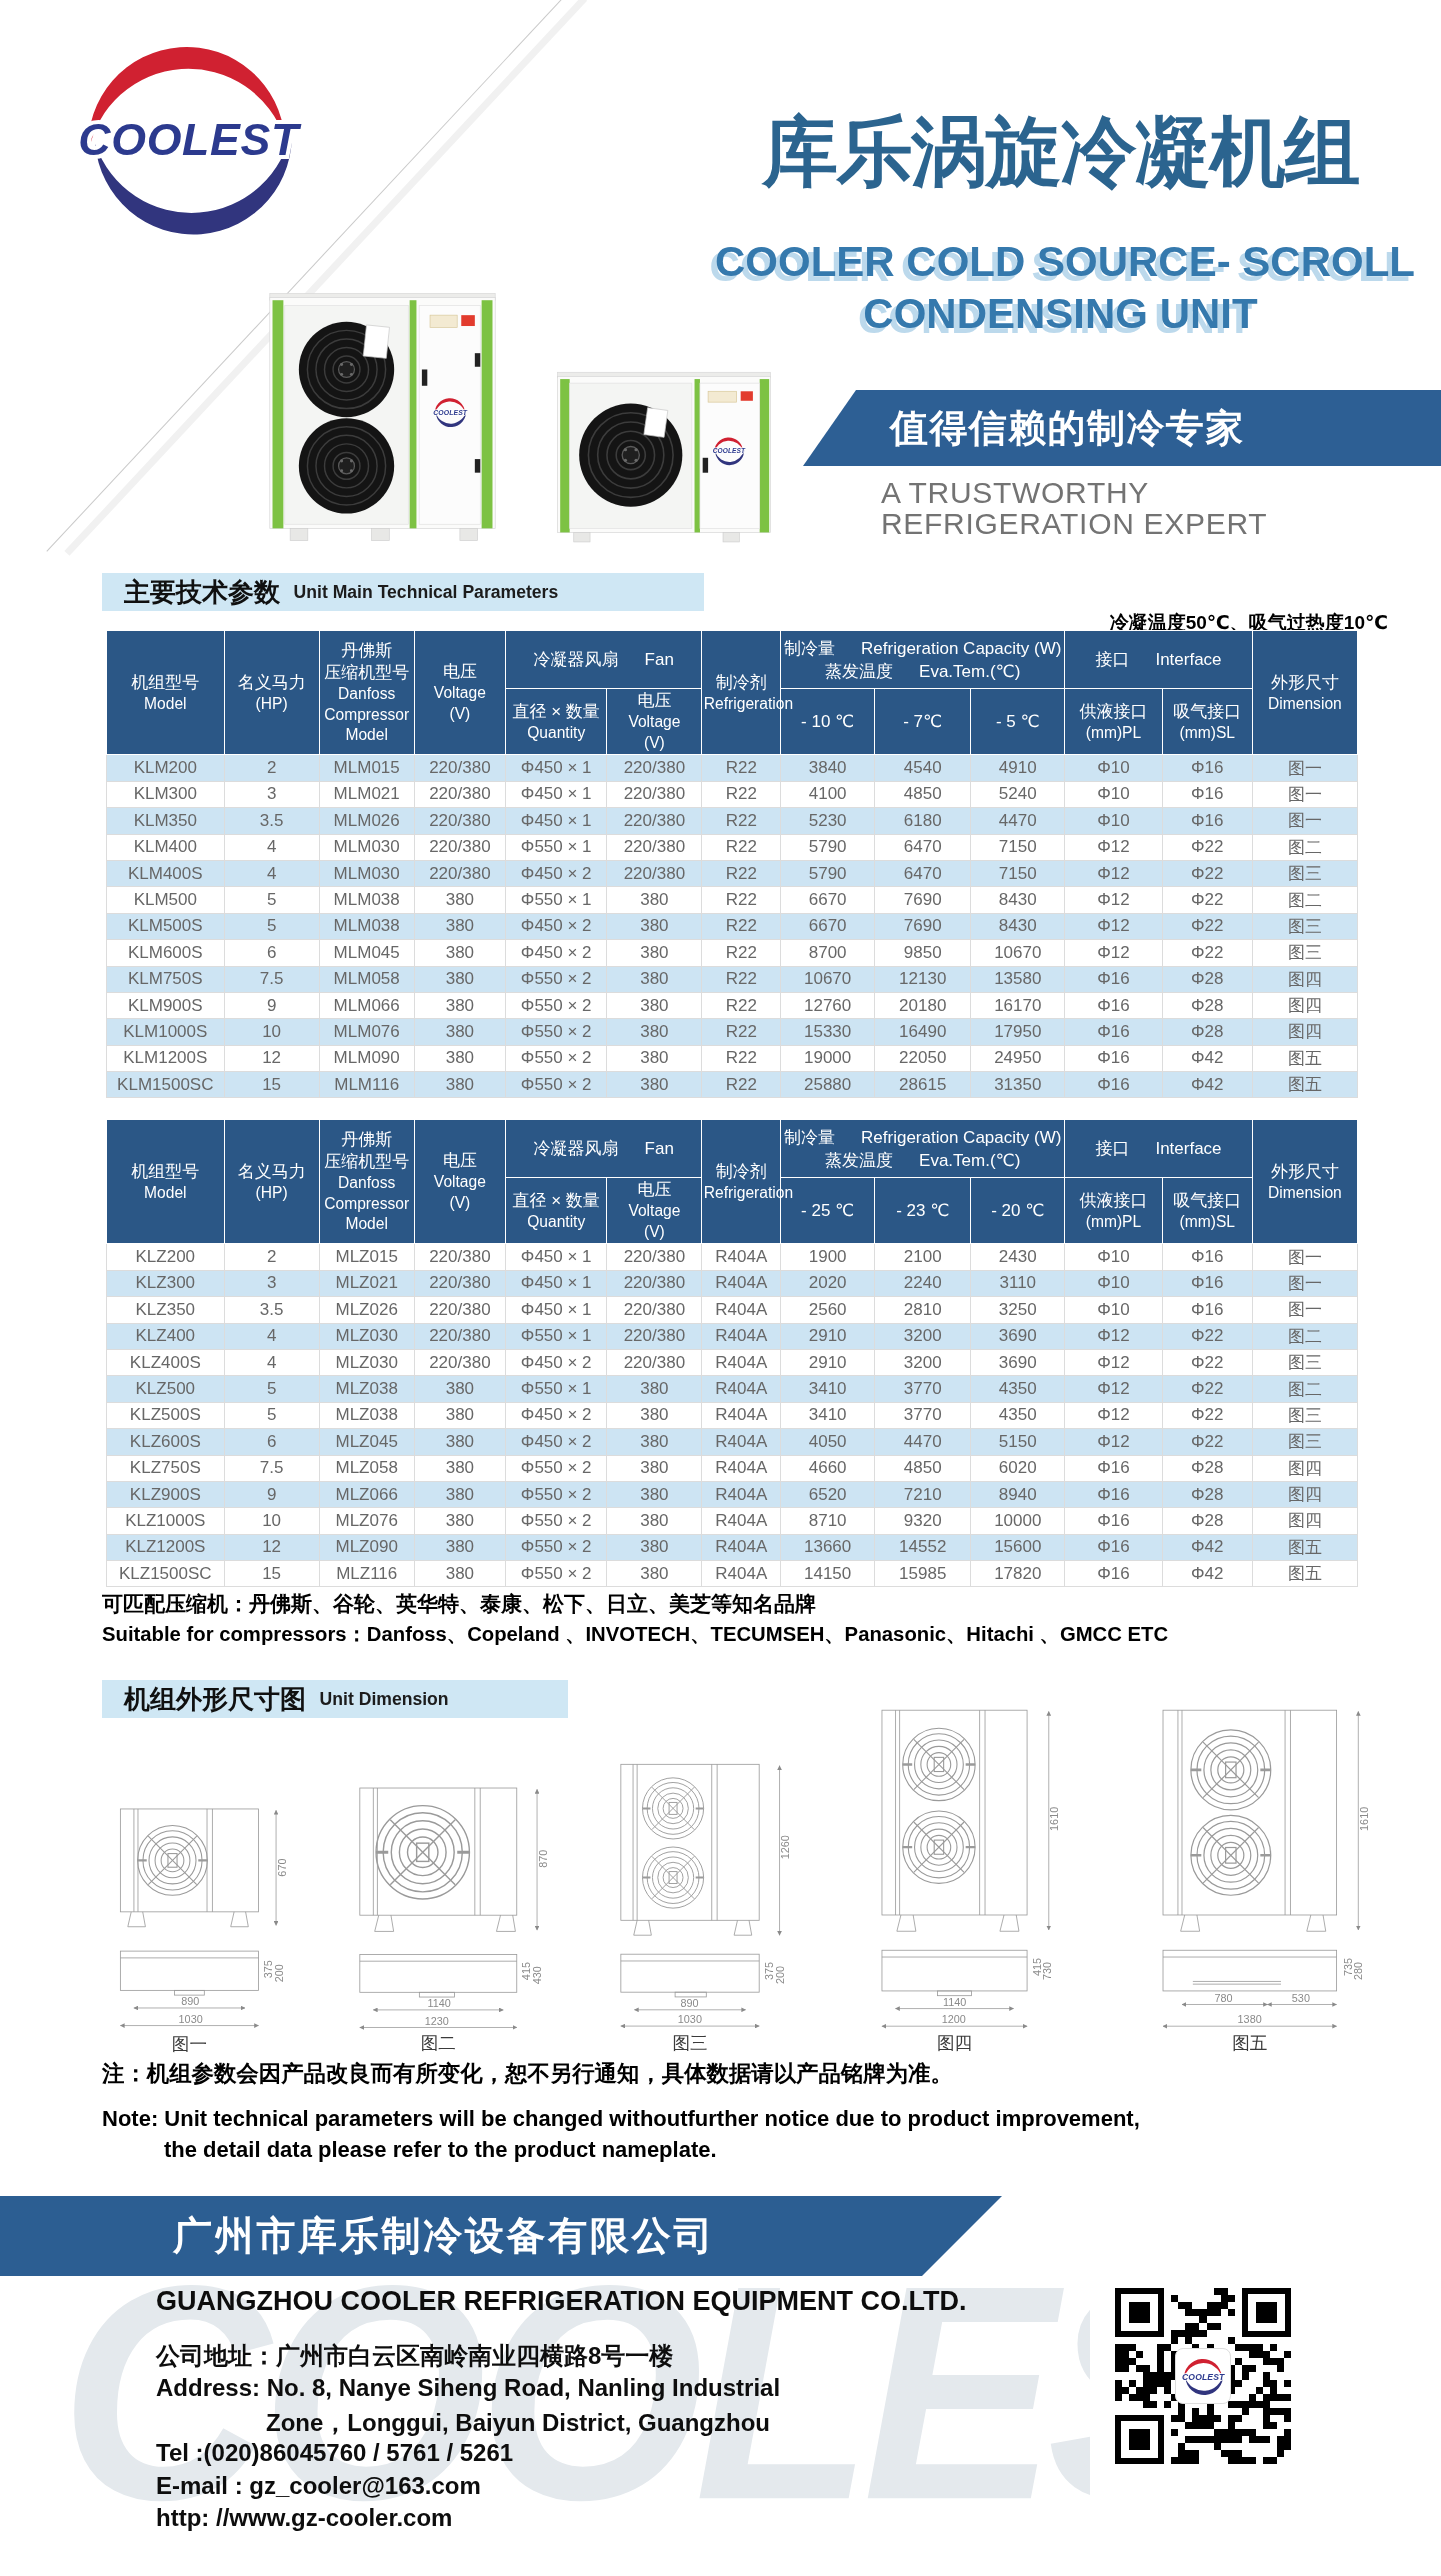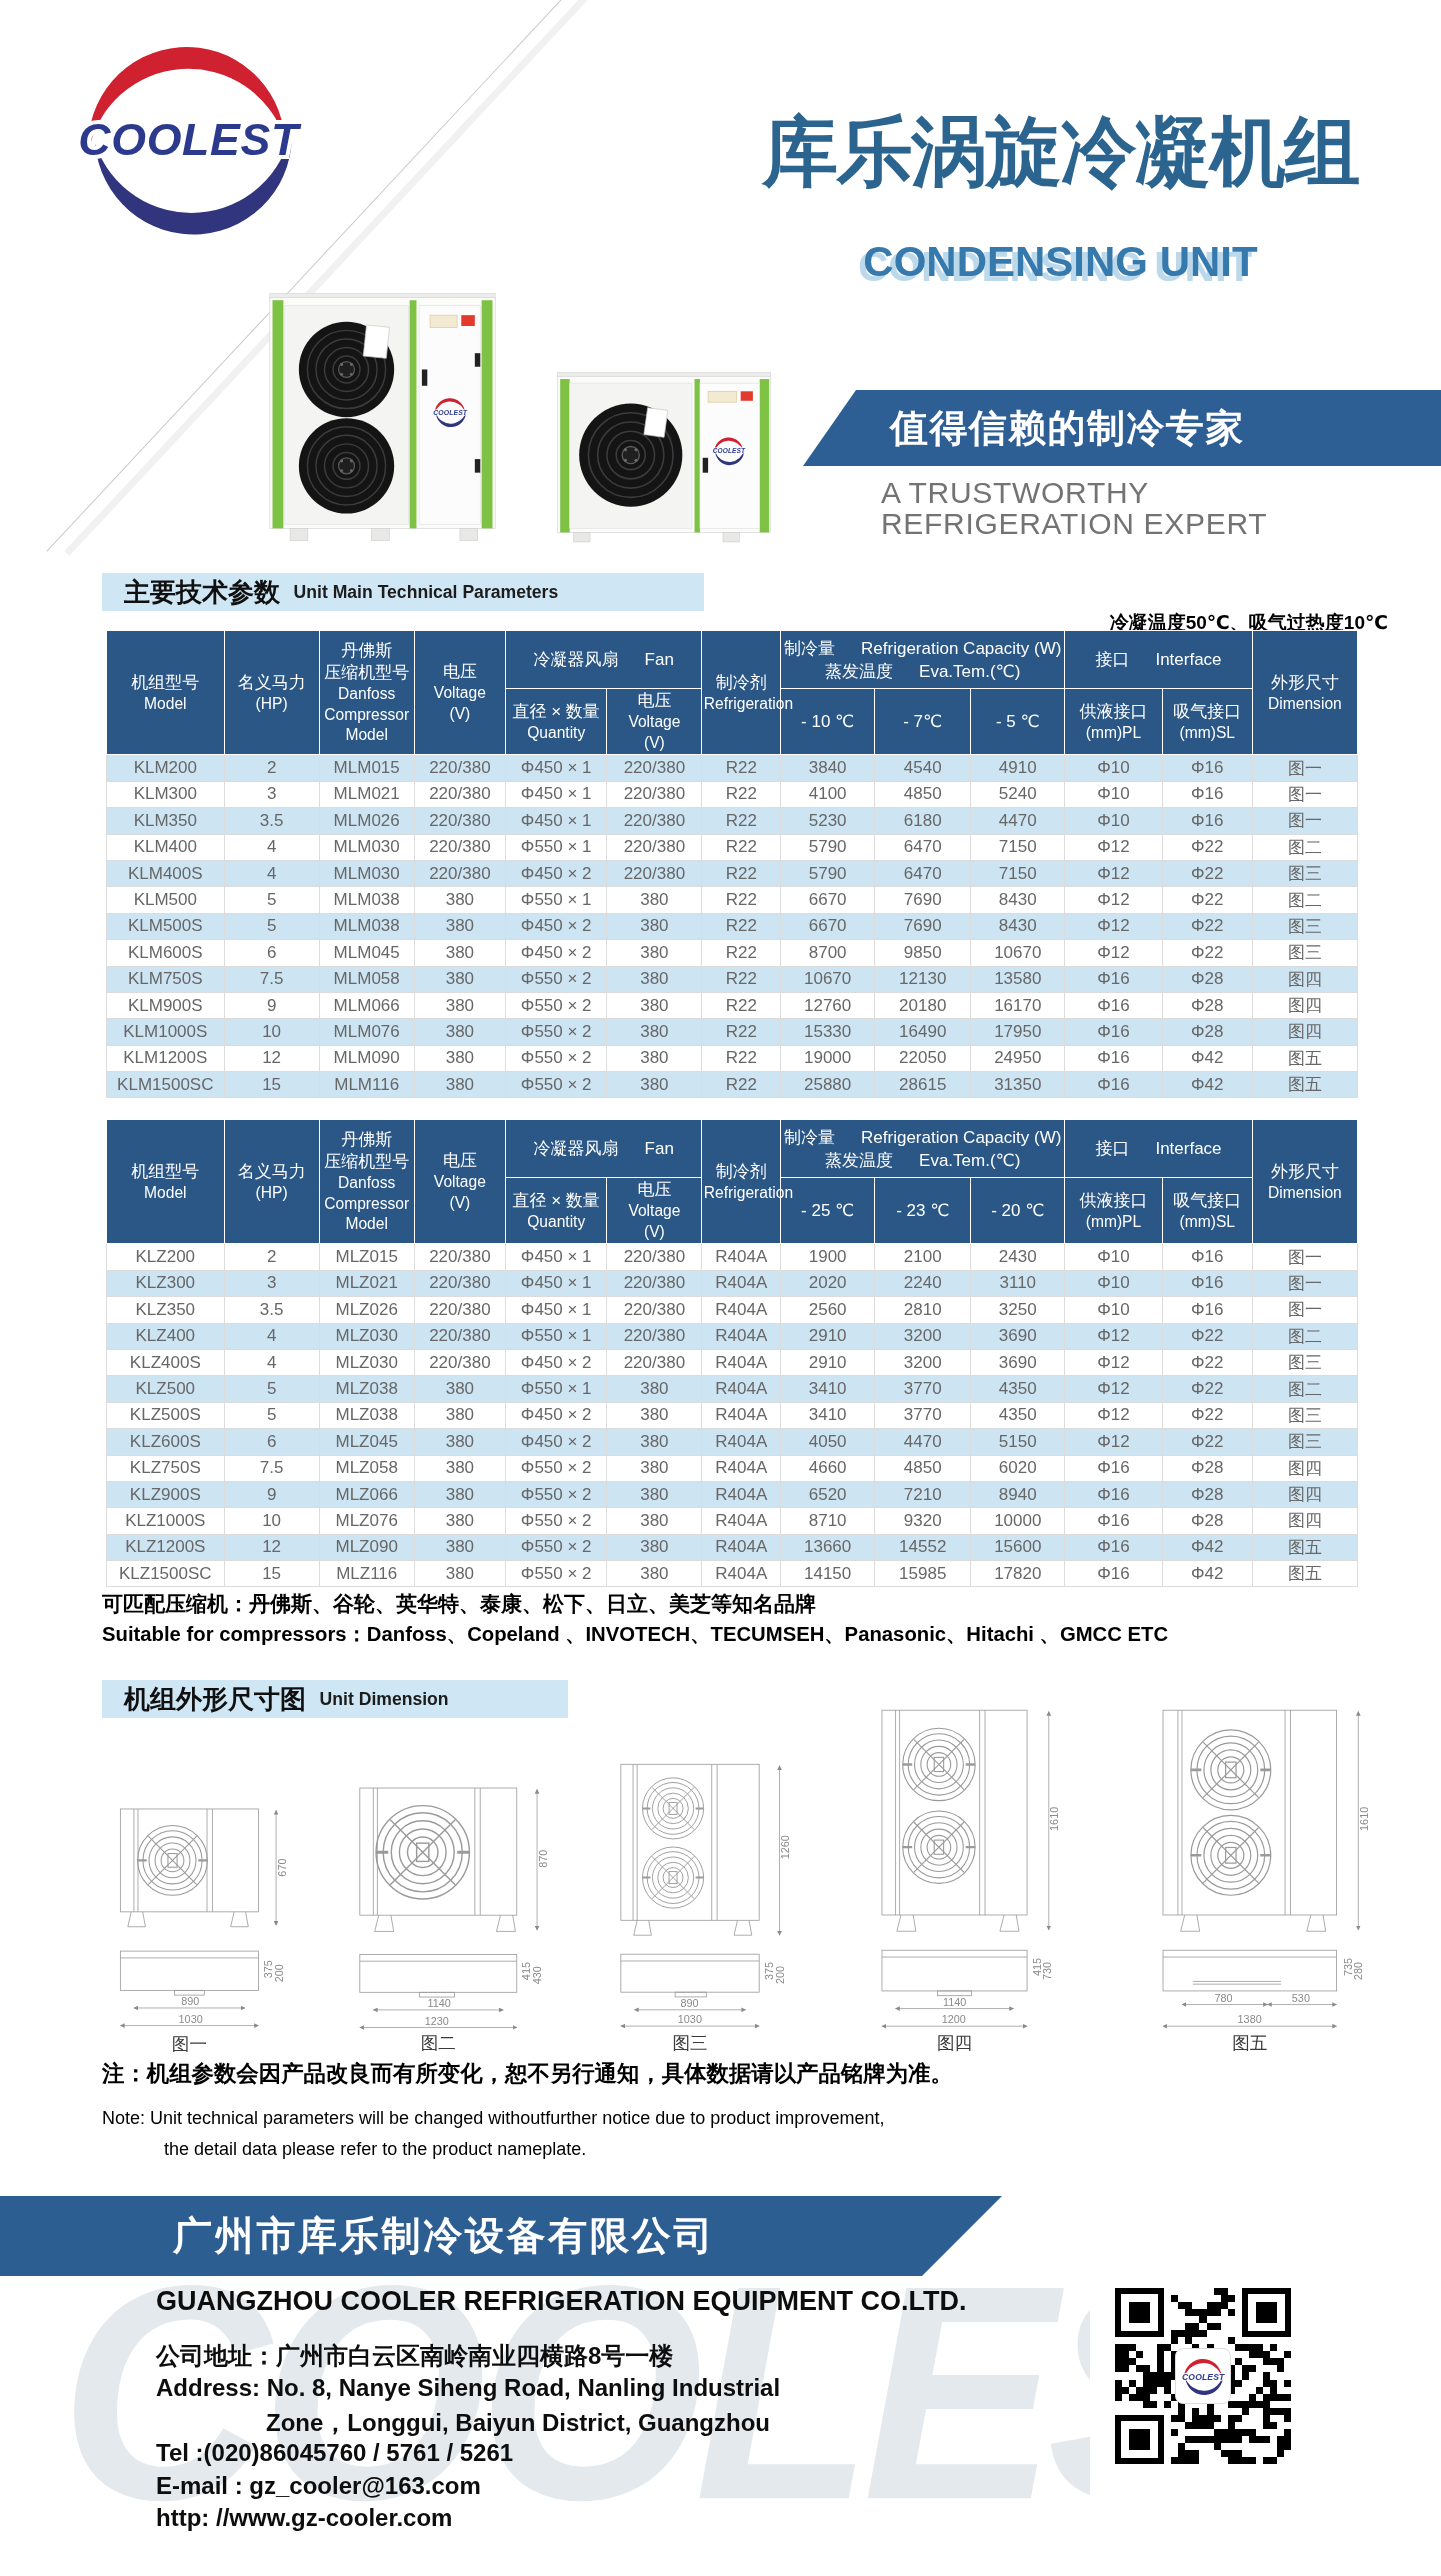--- a/index.html
+++ b/index.html
@@ -48,21 +48,21 @@
   .cmp .l1{font-size:21px}.cmp .l2{font-size:20.3px}
 
   
   .lineart line,.lineart rect,.lineart path,.lineart circle{stroke:#9a9a9a;fill:none;stroke-width:1.2}
   .dl{stroke:#8a8a8a;stroke-width:1}
   .dim{font-size:16px;fill:#8a8a8a;font-family:"Liberation Sans",sans-serif}
   .figlab{font-size:26px;fill:#3a3a3a;font-family:"Liberation Sans",sans-serif}
 
   
   .note-cn{left:102px;top:2058px;font-size:22.4px;font-weight:bold;color:#000;white-space:nowrap}
-  .note-en{left:102px;top:2103px;font-size:18px;font-weight:normal;color:#000;line-height:31px;white-space:nowrap}
+  .note-en{left:102px;top:2103px;font-size:22px;font-weight:bold;color:#000;line-height:31px;white-space:nowrap}
   .note-en .ind{padding-left:62px}
 
   
   .fband{left:0;top:2196px;width:1002px;height:80px;background:#2c5e92;
          clip-path:polygon(0 0,100% 0,calc(100% - 80px) 100%,0 100%);
          display:flex;align-items:center}
   .fband span{margin-left:173px;color:#fff;font-size:39px;font-weight:bold;letter-spacing:2.7px;white-space:nowrap}
   .wmark{left:60px;top:2225px;width:1030px;height:324px;overflow:hidden;z-index:0;
          font-size:291px;font-weight:900;font-style:italic;color:#e4e9ed;letter-spacing:-9.5px;
          transform:scaleY(1.05);white-space:nowrap}
@@ -182,20 +182,21 @@
         <use href="#logoMark"></use>
       </svg>
     <rect x="222" y="150" width="8" height="22" fill="#222"></rect>
     <rect x="32" y="260" width="24" height="14" fill="#e8e8e6" stroke="#cfcfcf"></rect>
     <rect x="252" y="260" width="24" height="14" fill="#e8e8e6" stroke="#cfcfcf"></rect>
   </svg>
 </div>
 
 <div class="abs page-title">库乐涡旋冷凝机组</div>
 <div class="abs page-sub">
+  <div>COOLER COLD SOURCE- SCROLL</div>
   <div>CONDENSING UNIT</div>
 </div>
 <div class="abs banner">
   <span>值得信赖的制冷专家</span>
 </div>
 <div class="abs trust">
   <div>A TRUSTWORTHY</div>
   <div>REFRIGERATION EXPERT</div>
 </div>
 

